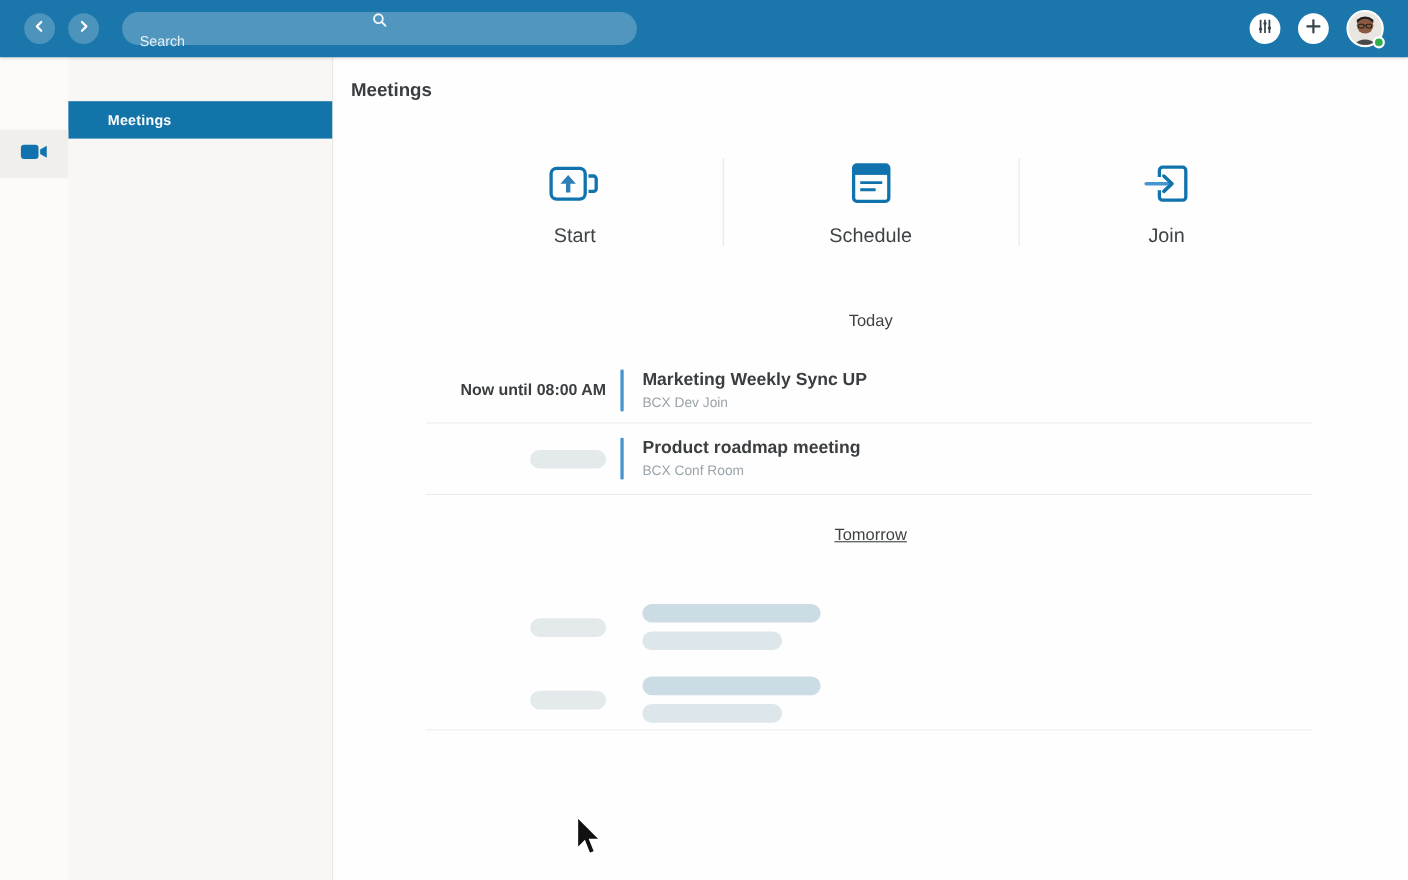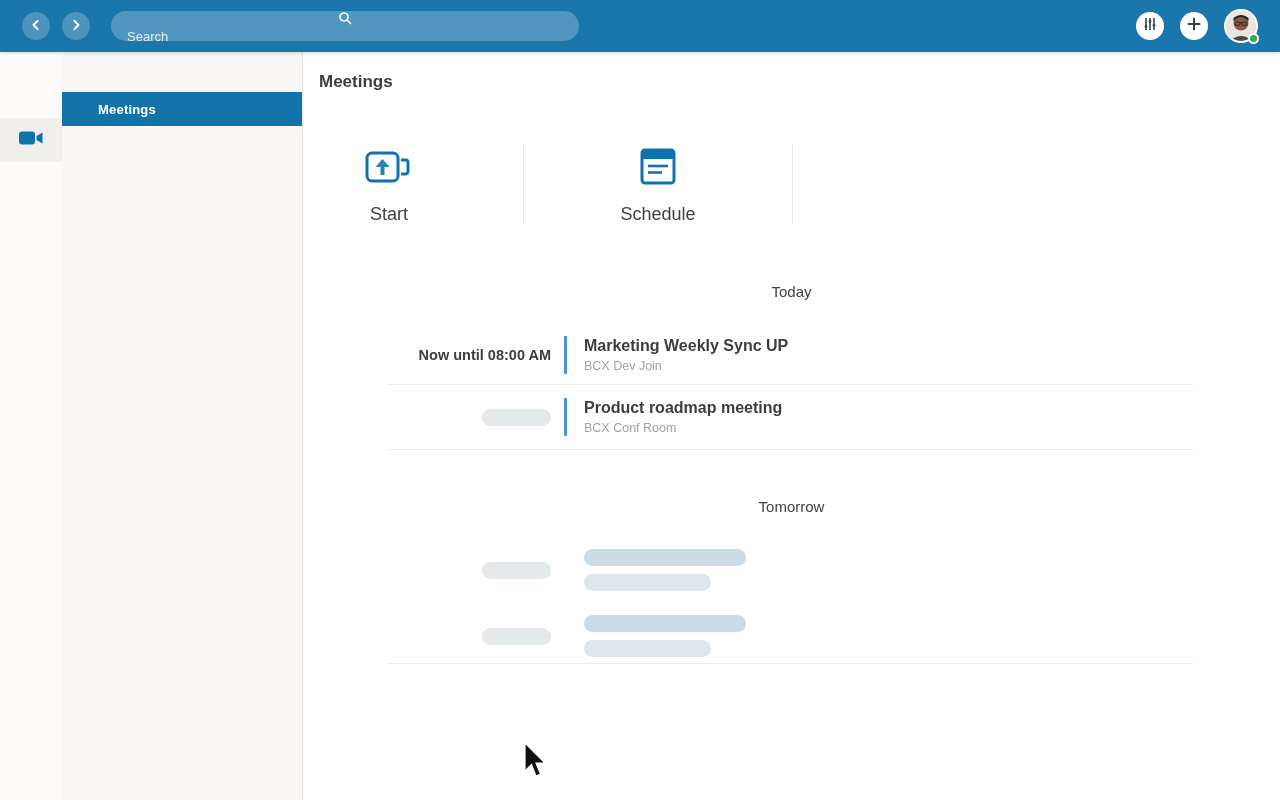--- a/index.html
+++ b/index.html
@@ -42,33 +42,33 @@
   .side-item { height:34px; background:#1274a9; color:#fff; display:flex;
     align-items:center; padding-left:36px; font-size:13px; font-weight:bold;
     letter-spacing:.2px; cursor:pointer; }
 
   .content { position:relative; flex:1; background:#fefefe; }
   .page-title { position:absolute; left:16px; top:20px; font-size:17px;
     font-weight:bold; color:#3b3e40; }
 
   
   .actions { position:absolute; top:92px; left:0; width:100%; display:flex;
-    justify-content:flex-start;gap:48px; }
+    justify-content:center;gap:48px; }
   .action-col { width:172px; display:flex; flex-direction:column;
     align-items:center; cursor:pointer; }
   .action-icon { height:46px; display:flex; align-items:center;
     justify-content:center; }
   .action-label { margin-top:14px; font-size:18px; color:#3f4244; }
   .action-divider { width:1px; height:80px; background:#e8e8e5; align-self:flex-start; }
 
   
   .section-heading { position:absolute; left:0; width:100%; text-align:center;
     font-size:15px; color:#3f4244; }
   .heading-today { top:231px; }
-  .heading-tomorrow { top:446px; }
+  .heading-tomorrow { top:426px;text-decoration:underline; }
 
   .meeting-list { position:absolute; left:84px; width:806px; top:273px; }
   .meeting-row { display:flex; align-items:center;
     border-bottom:1px solid #ededea; cursor:pointer; }
   .row-1 { height:60px; }
   .row-2 { height:65px; }
   .time-col { width:164px; text-align:right; font-size:14.5px; font-weight:bold;
     color:#3b3e40; display:flex; justify-content:flex-end; align-items:center; }
   .accent-bar { width:3px; height:38px; background:#4695cf; border-radius:1px;
     margin:0 17px 0 13px; flex:0 0 auto; }
@@ -196,20 +196,30 @@
           <svg width="40" height="40" viewBox="0 0 40 40">
             <rect x="4" y="3" width="32" height="33" rx="3" fill="none" stroke="#1173ad" stroke-width="3"></rect>
             <rect x="4" y="3" width="32" height="9" fill="#1173ad"></rect>
             <line x1="10" y1="19" x2="30" y2="19" stroke="#1173ad" stroke-width="2.6"></line>
             <line x1="10" y1="25.5" x2="24" y2="25.5" stroke="#1173ad" stroke-width="2.6"></line>
           </svg>
         </div>
         <div class="action-label">Schedule</div>
       </div>
       <div class="action-divider"></div>
+      <div class="action-col">
+        <div class="action-icon">
+          <svg width="42" height="38" viewBox="0 0 42 38">
+            <path d="M14 13 v-6 a3 3 0 0 1 3 -3 h18 a3 3 0 0 1 3 3 v24 a3 3 0 0 1 -3 3 h-18 a3 3 0 0 1 -3 -3 v-6" fill="none" stroke="#1173ad" stroke-width="3"></path>
+            <line x1="2" y1="19" x2="24" y2="19" stroke="#4695cf" stroke-width="3.2" stroke-linecap="round"></line>
+            <polyline points="18,12 25.5,19 18,26" fill="none" stroke="#1173ad" stroke-width="3.2" stroke-linecap="round" stroke-linejoin="round"></polyline>
+          </svg>
+        </div>
+        <div class="action-label">Join</div>
+      </div>
     </div>
 
     <div class="section-heading heading-today">Today</div>
 
     <div class="meeting-list">
       <div class="meeting-row row-1">
         <div class="time-col">Now until 08:00 AM</div>
         <div class="accent-bar"></div>
         <div>
           <div class="meeting-title">Marketing Weekly Sync UP</div>

